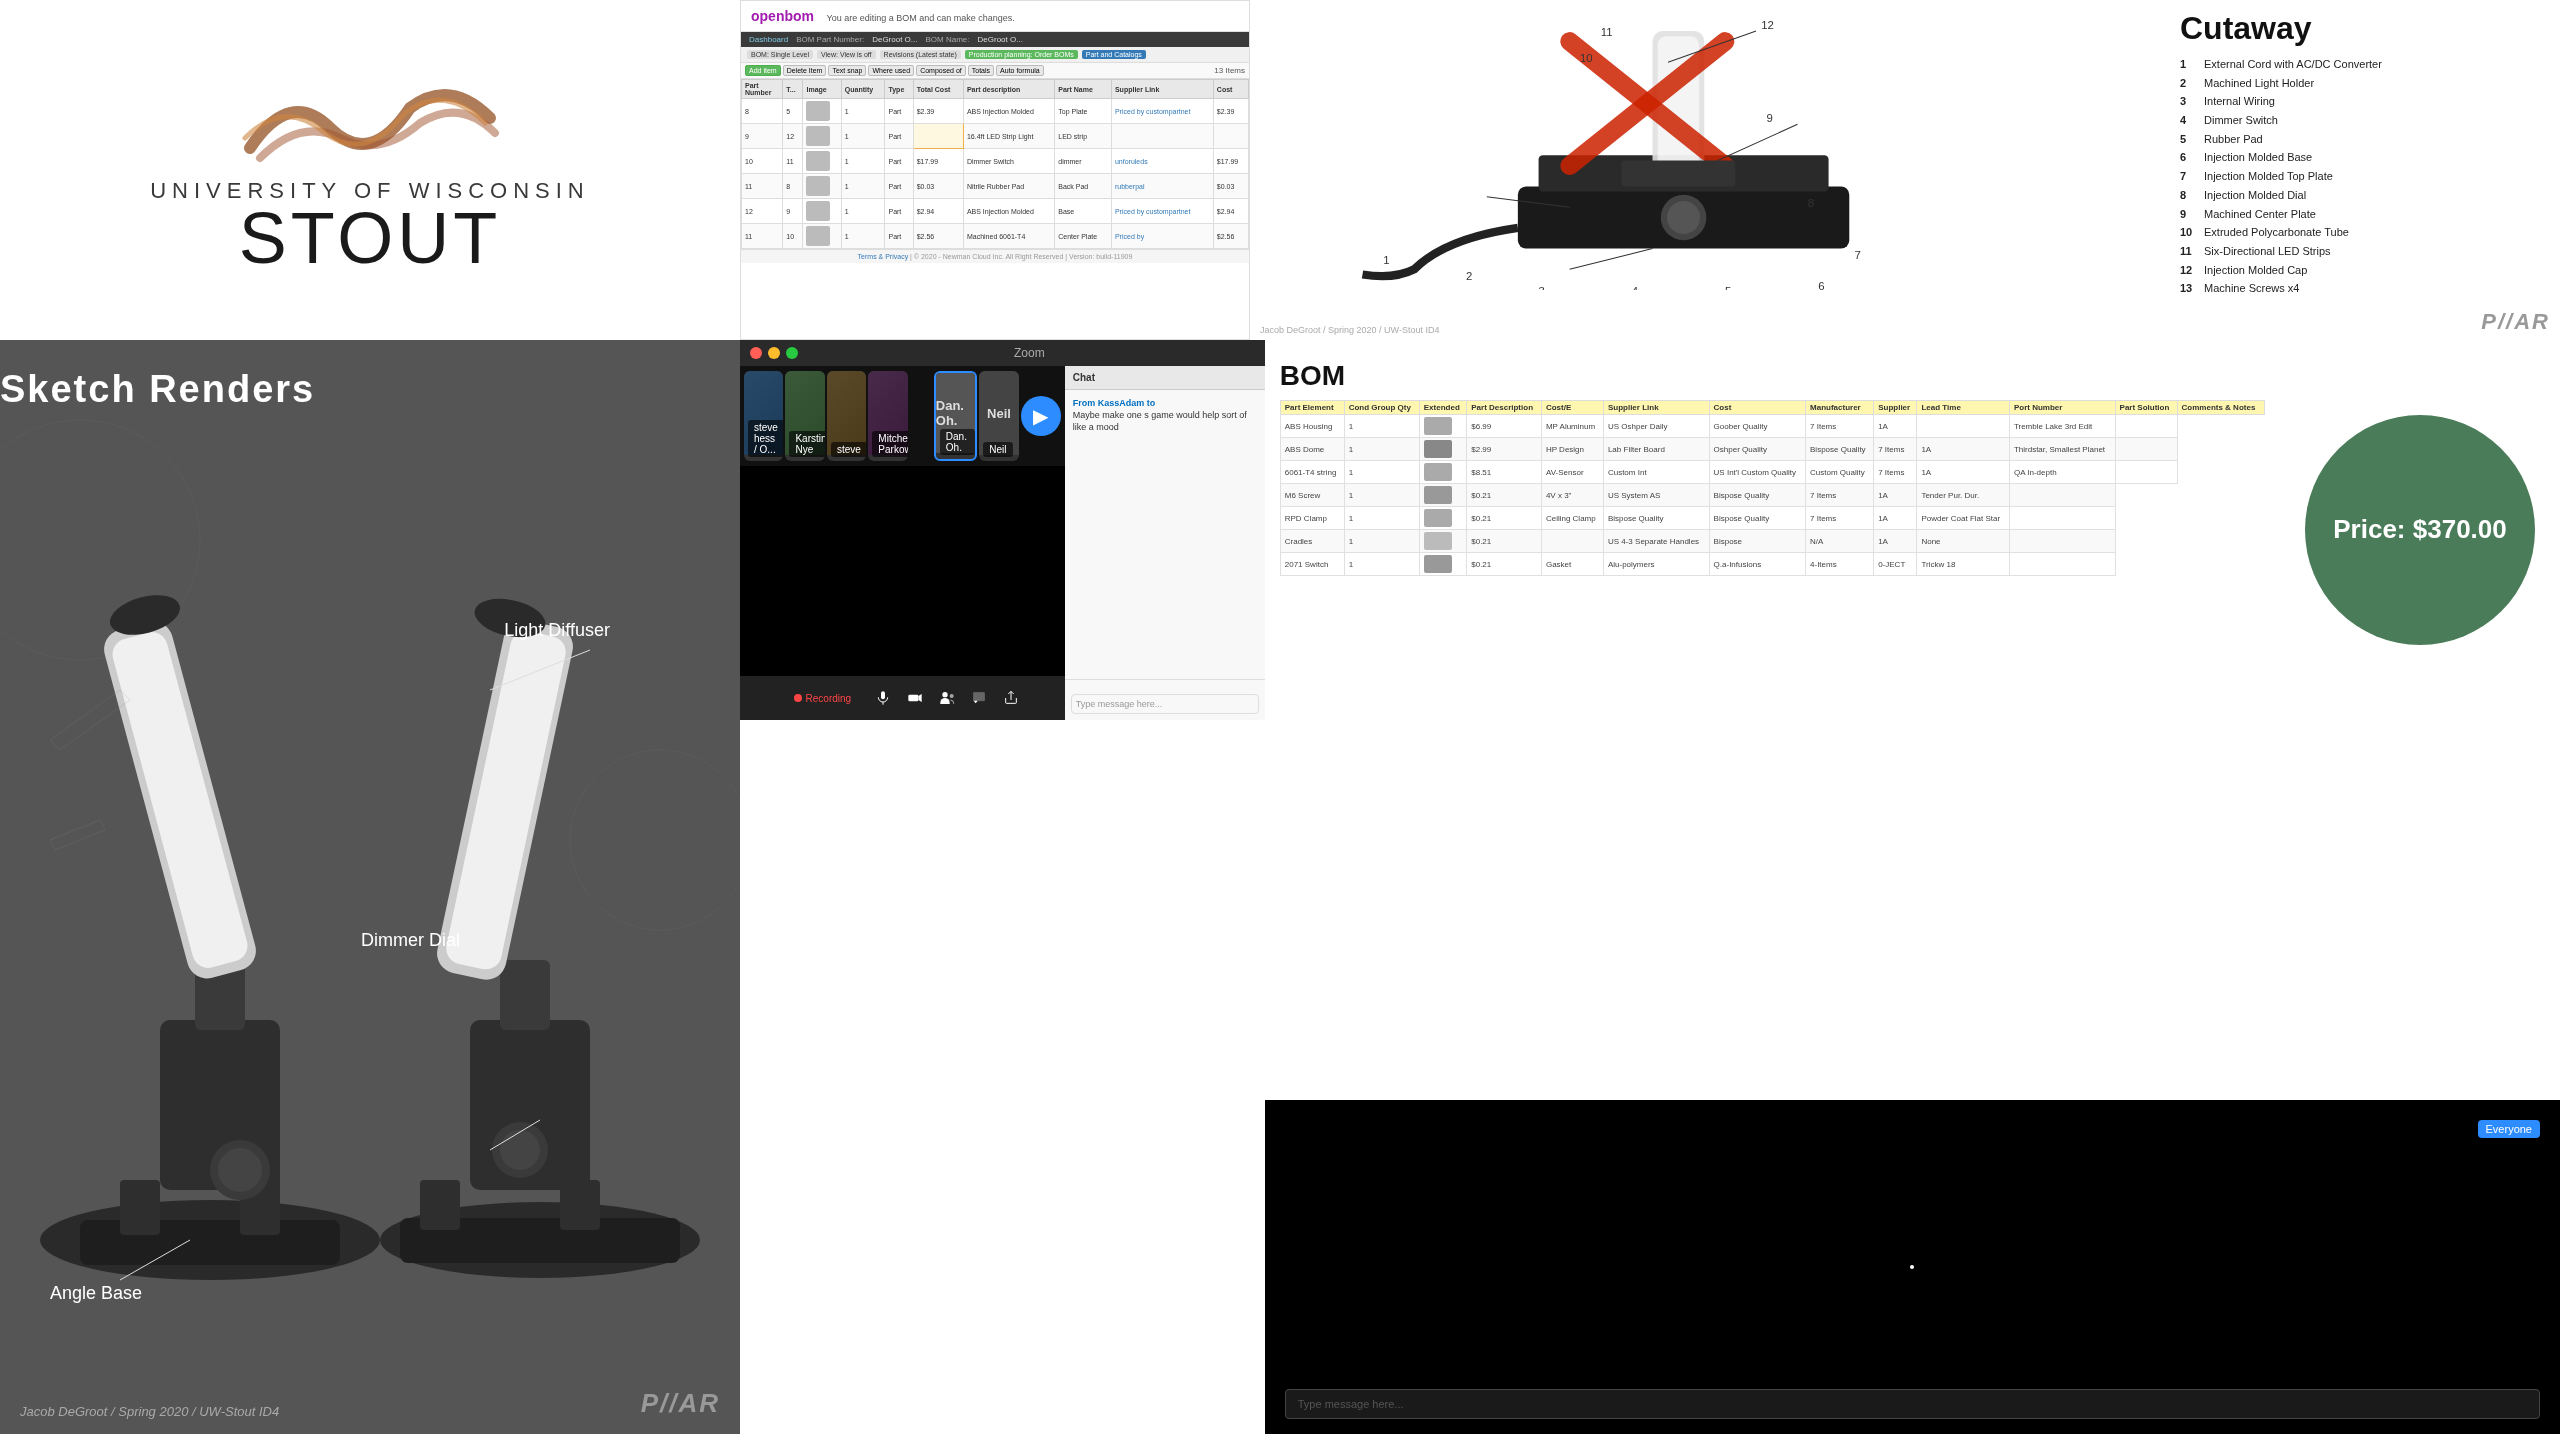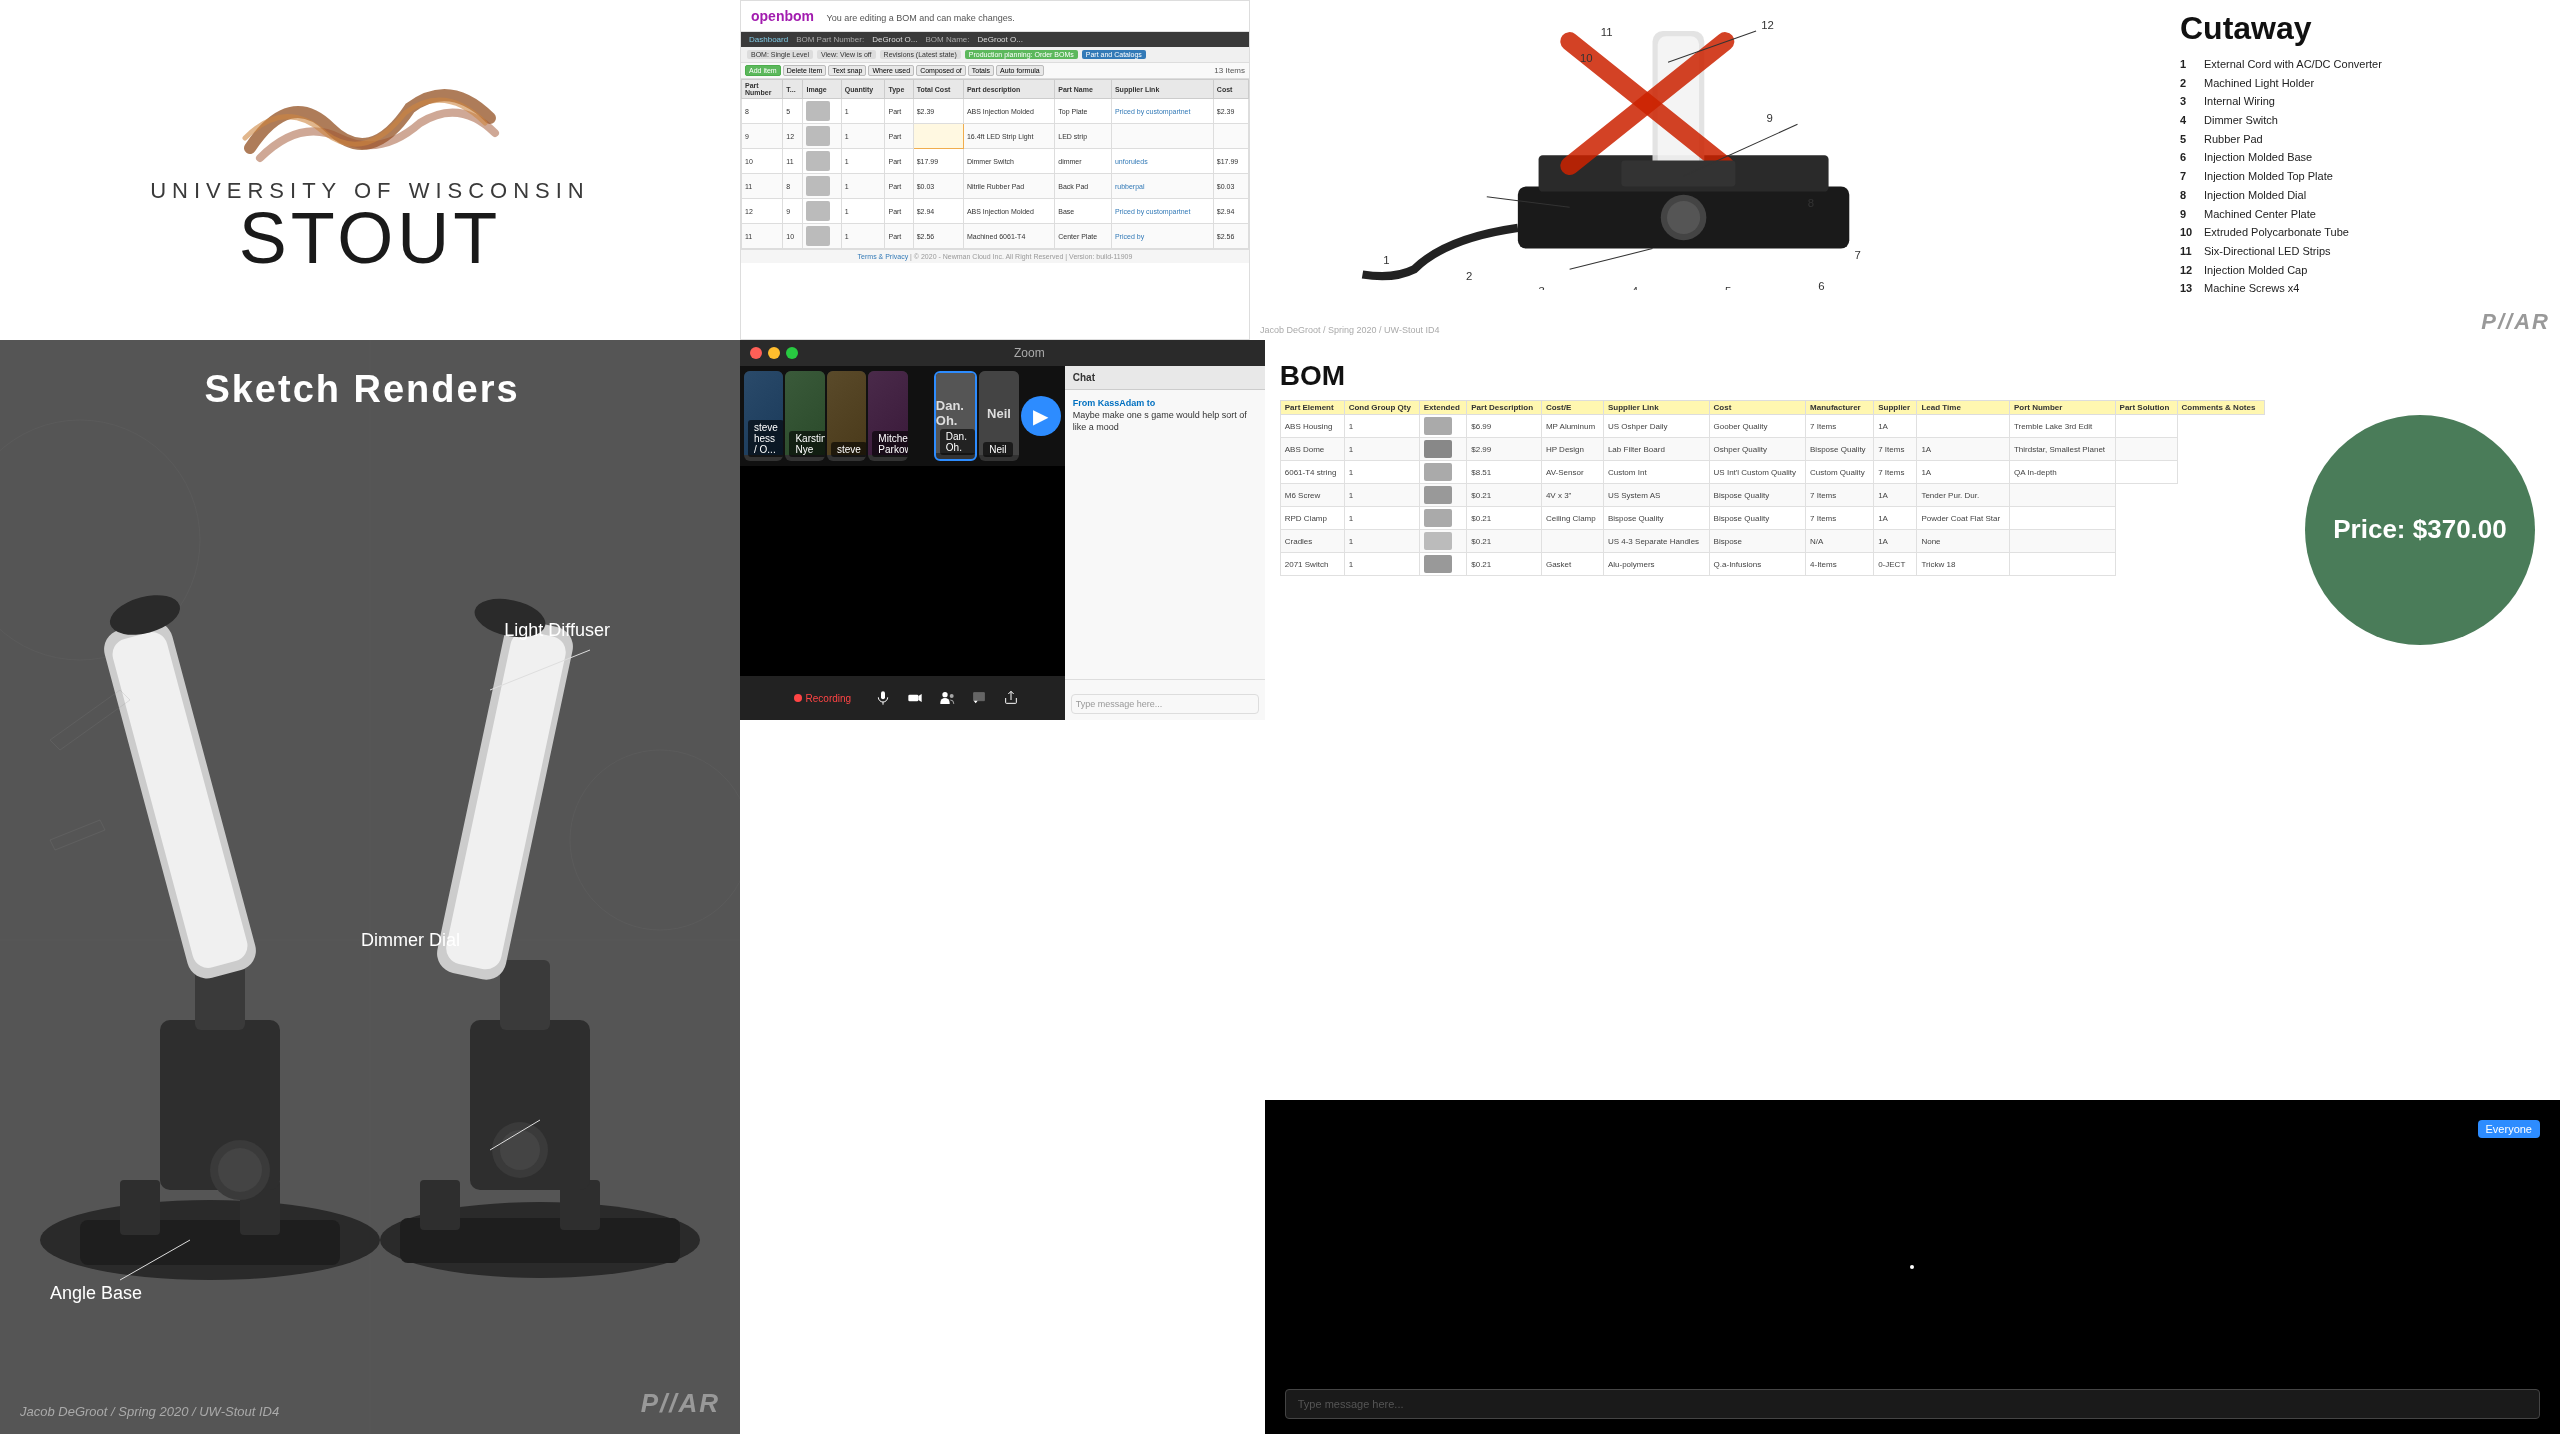--- a/index.html
+++ b/index.html
@@ -673,21 +673,21 @@
             <span>Machine Screws x4</span>
           </div>
       </div>
     </div>
     <div style="position:absolute;bottom:5px;left:10px;font-size:9px;color:#aaa;">Jacob DeGroot / Spring 2020 / UW-Stout ID4</div>
     <div style="position:absolute;bottom:5px;right:10px;font-size:22px;font-style:italic;font-weight:bold;color:#999;letter-spacing:2px;">P//AR</div>
   </div>
 </div>
 
 <div class="quadrant-bottom-left">
-  <div style="position:absolute;top:28px;left:0;right:16px;text-align:center;color:#fff;font-size:38px;font-weight:bold;letter-spacing:2px;z-index:10;">Sketch Renders</div>
+  <div style="position:absolute;top:28px;left:0;right:16px;text-align:left;color:#fff;font-size:38px;font-weight:bold;letter-spacing:2px;z-index:10;">Sketch Renders</div>
 
   <svg viewBox="0 0 740 1094" style="width:100%;height:100%;position:absolute;top:0;left:0;">
 
     <rect width="740" height="1094" fill="#555"></rect>
     <line x1="0" y1="600" x2="740" y2="600" stroke="#666" stroke-width="0.5" opacity="0.4"></line>
     <line x1="370" y1="0" x2="370" y2="1094" stroke="#666" stroke-width="0.5" opacity="0.4"></line>
 
     <circle cx="80" cy="200" r="120" fill="none" stroke="#777" stroke-width="0.5" opacity="0.3"></circle>
     <circle cx="660" cy="500" r="90" fill="none" stroke="#777" stroke-width="0.5" opacity="0.3"></circle>
 

